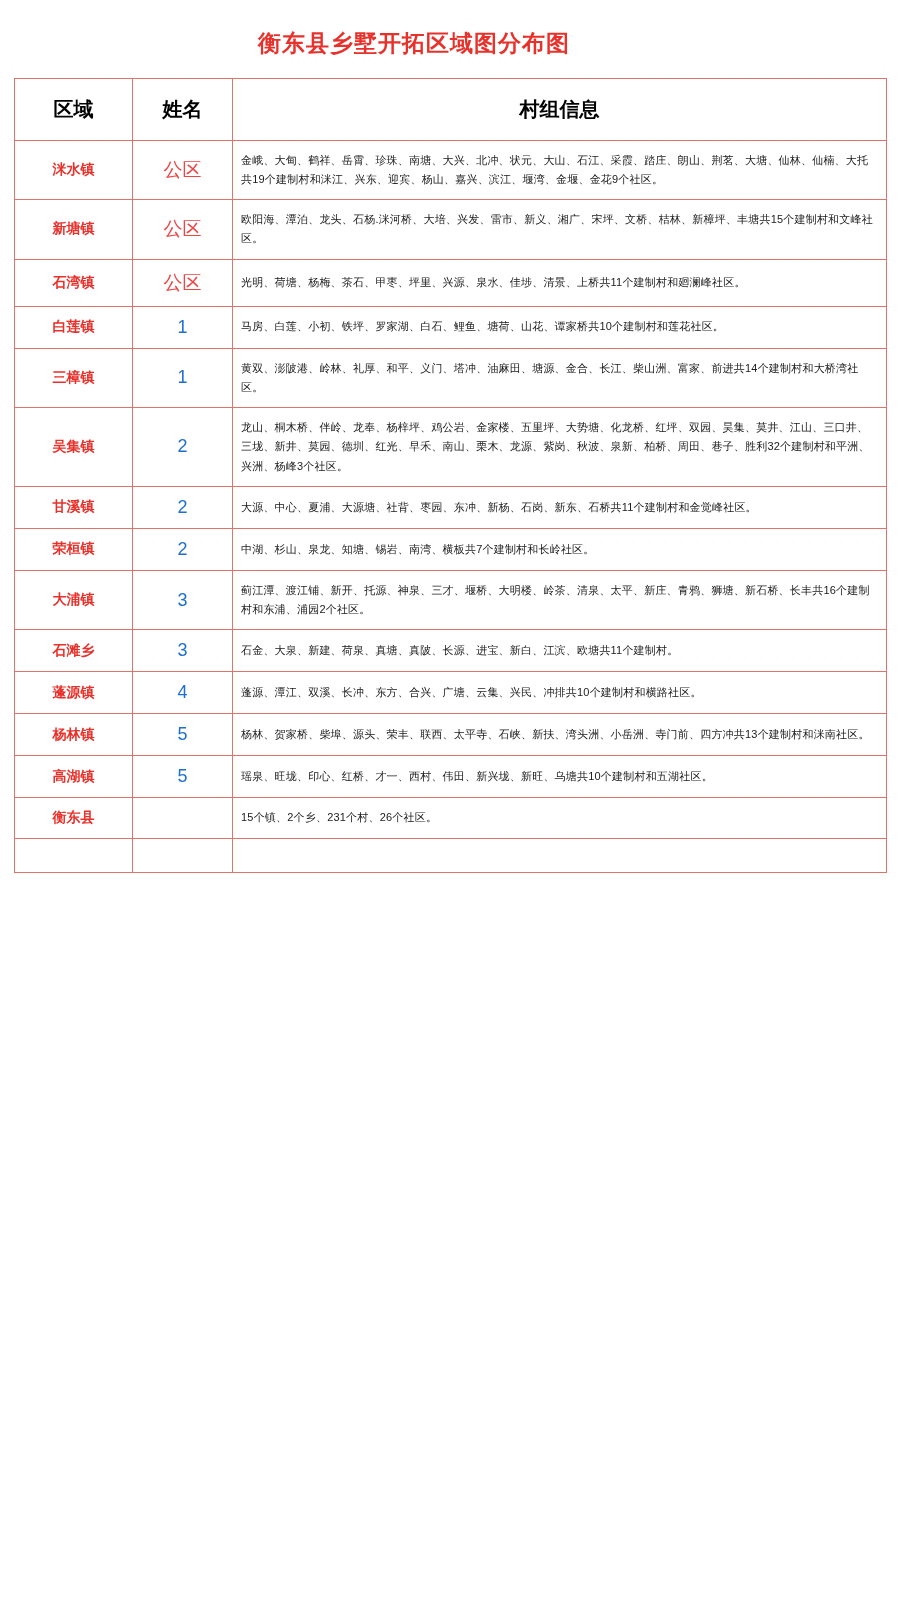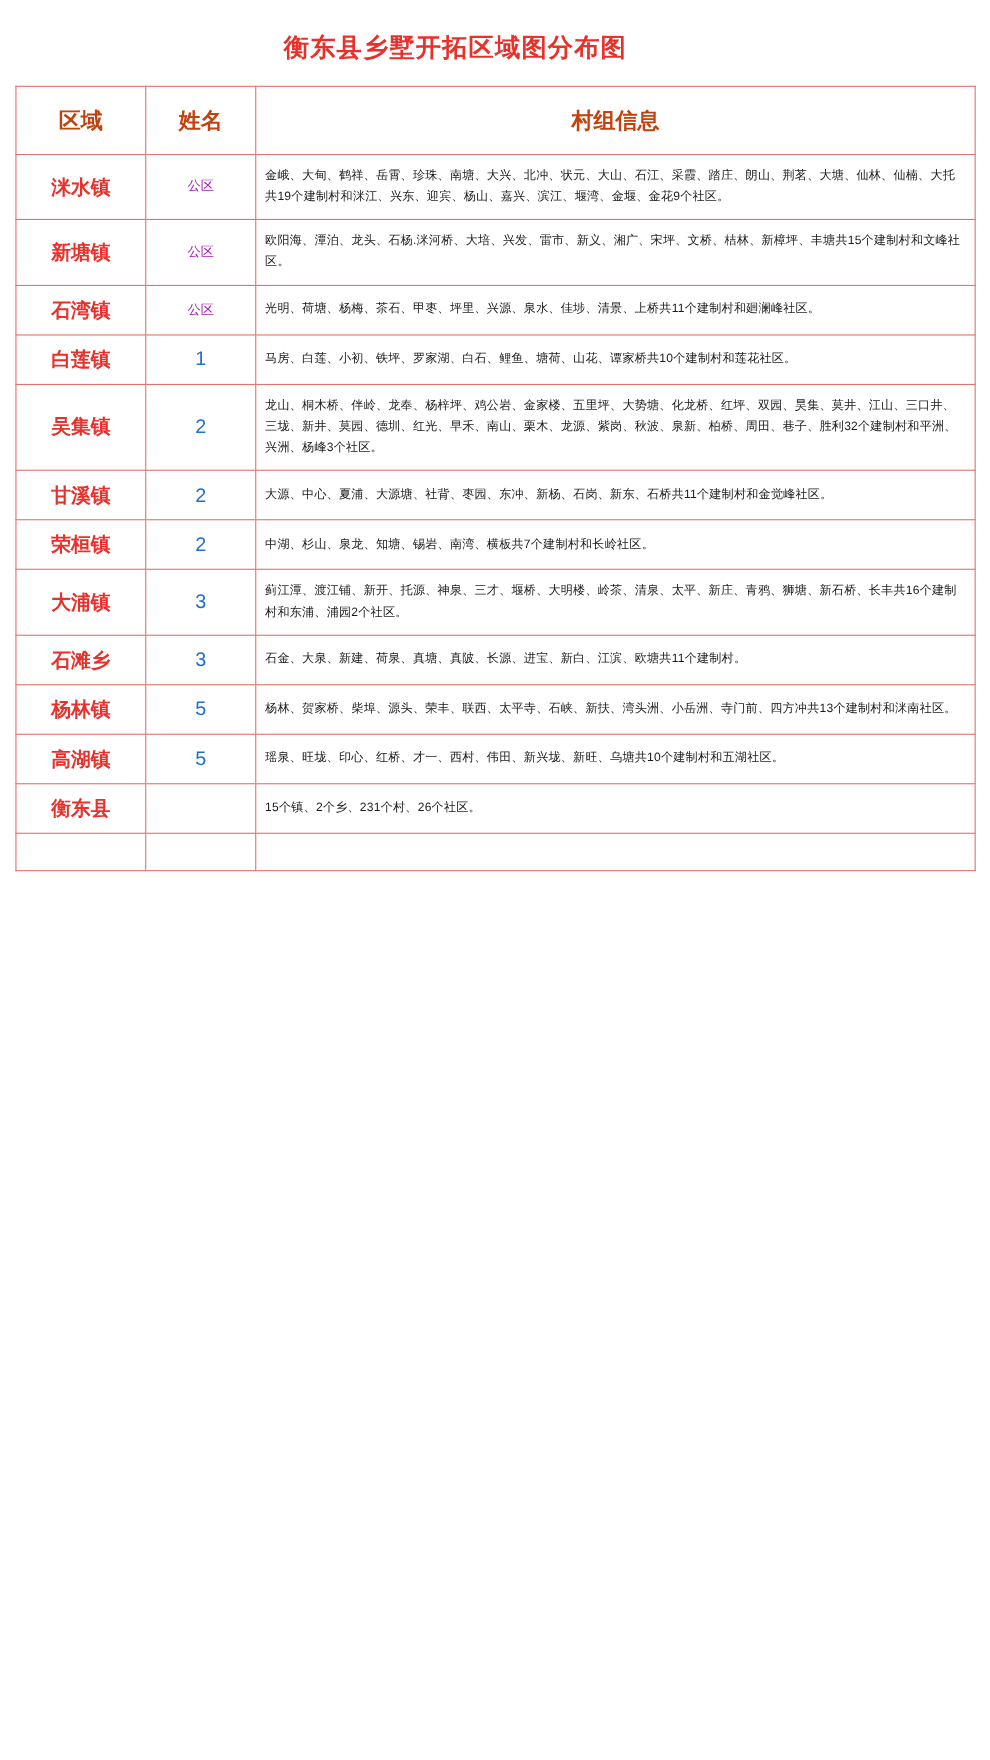--- a/index.html
+++ b/index.html
@@ -39,39 +39,39 @@
 
   table.dist th, table.dist td {
     border: 1px solid #e0736b;
     vertical-align: middle;
     padding: 10px 8px;
     box-sizing: border-box;
   }
   table.dist thead th {
     font-size: 20px;
     font-weight: bold;
-    color: #c2410c;
+    color: #000000;
     text-align: center;
     height: 62px;
     padding: 8px;
   }
   td.area {
     text-align: center;
     color: #e8312b;
     font-weight: bold;
-    font-size: 18px;
+    font-size: 14px;
     white-space: nowrap;
   }
   td.area.plain {
     color: #e8312b;
   }
   td.name {
     text-align: center;
-    color: #a21caf;
-    font-size: 12px;
+    color: #ef4444;
+    font-size: 19px;
     font-weight: normal;
   }
   td.name.num {
     color: #1f6fd0;
     font-size: 18px;
   }
   td.info {
     text-align: left;
     color: #1a1a1a;
     font-size: 11px;
@@ -118,20 +118,25 @@
         <td class="area">石湾镇</td>
         <td class="name">公区</td>
         <td class="info">光明、荷塘、杨梅、茶石、甲枣、坪里、兴源、泉水、佳埗、清景、上桥共11个建制村和廻澜峰社区。</td>
       </tr>
       <tr>
         <td class="area">白莲镇</td>
         <td class="name num">1</td>
         <td class="info">马房、白莲、小初、铁坪、罗家湖、白石、鲤鱼、塘荷、山花、谭家桥共10个建制村和莲花社区。</td>
       </tr>
       <tr>
+        <td class="area">三樟镇</td>
+        <td class="name num">1</td>
+        <td class="info">黄双、澎陂港、岭林、礼厚、和平、义门、塔冲、油麻田、塘源、金合、长江、柴山洲、富家、前进共14个建制村和大桥湾社区。</td>
+      </tr>
+      <tr>
         <td class="area">吴集镇</td>
         <td class="name num">2</td>
         <td class="info">龙山、桐木桥、伴岭、龙奉、杨梓坪、鸡公岩、金家楼、五里坪、大势塘、化龙桥、红坪、双园、昊集、莫井、江山、三口井、三垅、新井、莫园、德圳、红光、早禾、南山、栗木、龙源、紫岗、秋波、泉新、柏桥、周田、巷子、胜利32个建制村和平洲、兴洲、杨峰3个社区。</td>
       </tr>
       <tr>
         <td class="area">甘溪镇</td>
         <td class="name num">2</td>
         <td class="info">大源、中心、夏浦、大源塘、社背、枣园、东冲、新杨、石岗、新东、石桥共11个建制村和金觉峰社区。</td>
       </tr>
       <tr>
@@ -141,20 +146,25 @@
       </tr>
       <tr>
         <td class="area">大浦镇</td>
         <td class="name num">3</td>
         <td class="info">蓟江潭、渡江铺、新开、托源、神泉、三才、堰桥、大明楼、岭茶、清泉、太平、新庄、青鸦、狮塘、新石桥、长丰共16个建制村和东浦、浦园2个社区。</td>
       </tr>
       <tr>
         <td class="area">石滩乡</td>
         <td class="name num">3</td>
         <td class="info">石金、大泉、新建、荷泉、真塘、真陂、长源、进宝、新白、江滨、欧塘共11个建制村。</td>
+      </tr>
+      <tr>
+        <td class="area">蓬源镇</td>
+        <td class="name num">4</td>
+        <td class="info">蓬源、潭江、双溪、长冲、东方、合兴、广塘、云集、兴民、冲排共10个建制村和横路社区。</td>
       </tr>
       <tr>
         <td class="area">杨林镇</td>
         <td class="name num">5</td>
         <td class="info">杨林、贺家桥、柴埠、源头、荣丰、联西、太平寺、石峡、新扶、湾头洲、小岳洲、寺门前、四方冲共13个建制村和洣南社区。</td>
       </tr>
       <tr>
         <td class="area">高湖镇</td>
         <td class="name num">5</td>
         <td class="info">瑶泉、旺垅、印心、红桥、才一、西村、伟田、新兴垅、新旺、乌塘共10个建制村和五湖社区。</td>

